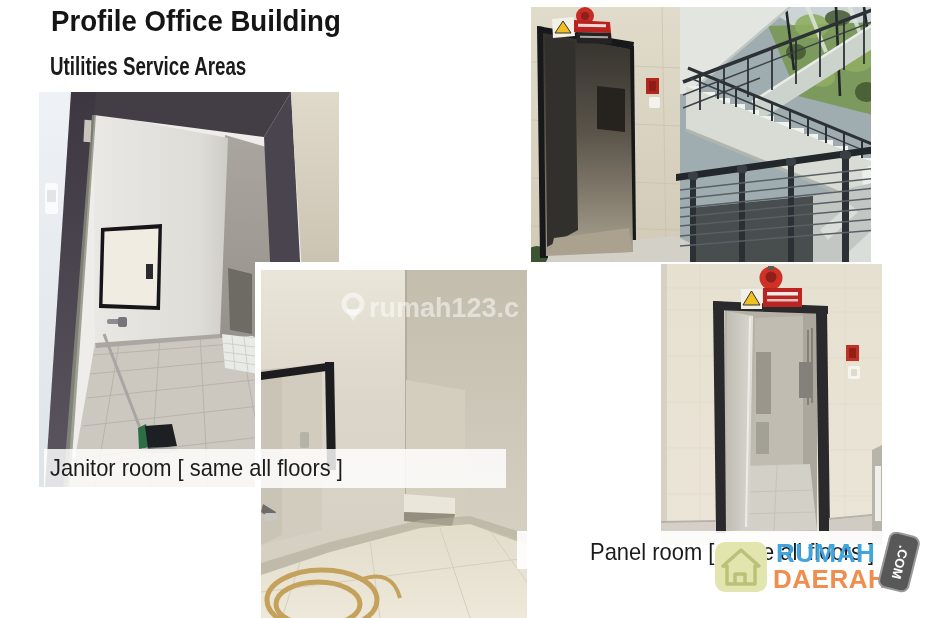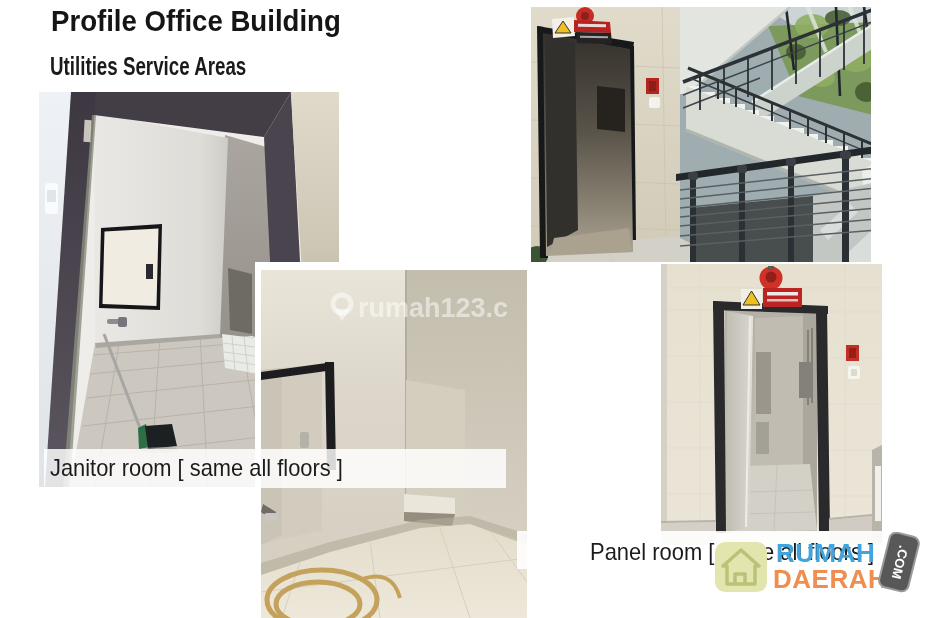--- a/index.html
+++ b/index.html
@@ -461,21 +461,21 @@
 </svg>
 
 <div class="abs" style="left:44px;top:449px;width:462px;height:39px;background:rgba(255,255,255,0.83);"></div>
 
 <div class="abs" style="left:50px;top:454px;font-size:24px;color:#1c1c1c;transform:scaleX(0.911);transform-origin:0 0;">Janitor room [ same all floors ]</div>
 
 <div class="abs" style="left:517px;top:531px;width:377px;height:38px;background:rgba(255,255,255,0.9);"></div>
 
 <div class="abs" style="left:590px;top:538px;font-size:24px;color:#1c1c1c;transform:scaleX(0.914);transform-origin:0 0;">Panel room [ same all floors ]</div>
 
-<div class="abs" style="left:330px;top:290px;width:186px;height:38px;overflow:hidden;">
+<div class="abs" style="left:341px;top:290px;width:186px;height:38px;overflow:hidden;">
   <svg width="186" height="38">
     <circle cx="12" cy="14" r="9" fill="none" stroke="rgba(255,255,255,0.5)" stroke-width="5"></circle>
     <path d="M12 31 L4 19 L20 19 Z" fill="rgba(255,255,255,0.5)"></path>
     <text x="28" y="27" font-family="Liberation Sans, sans-serif" font-size="27" font-weight="bold" fill="rgba(255,255,255,0.5)">rumah123.c</text>
   </svg>
 </div>
 
 <div class="abs" style="left:713px;top:532px;width:210px;height:65px;">
   <svg width="210" height="65" viewBox="0 0 210 65">
 

